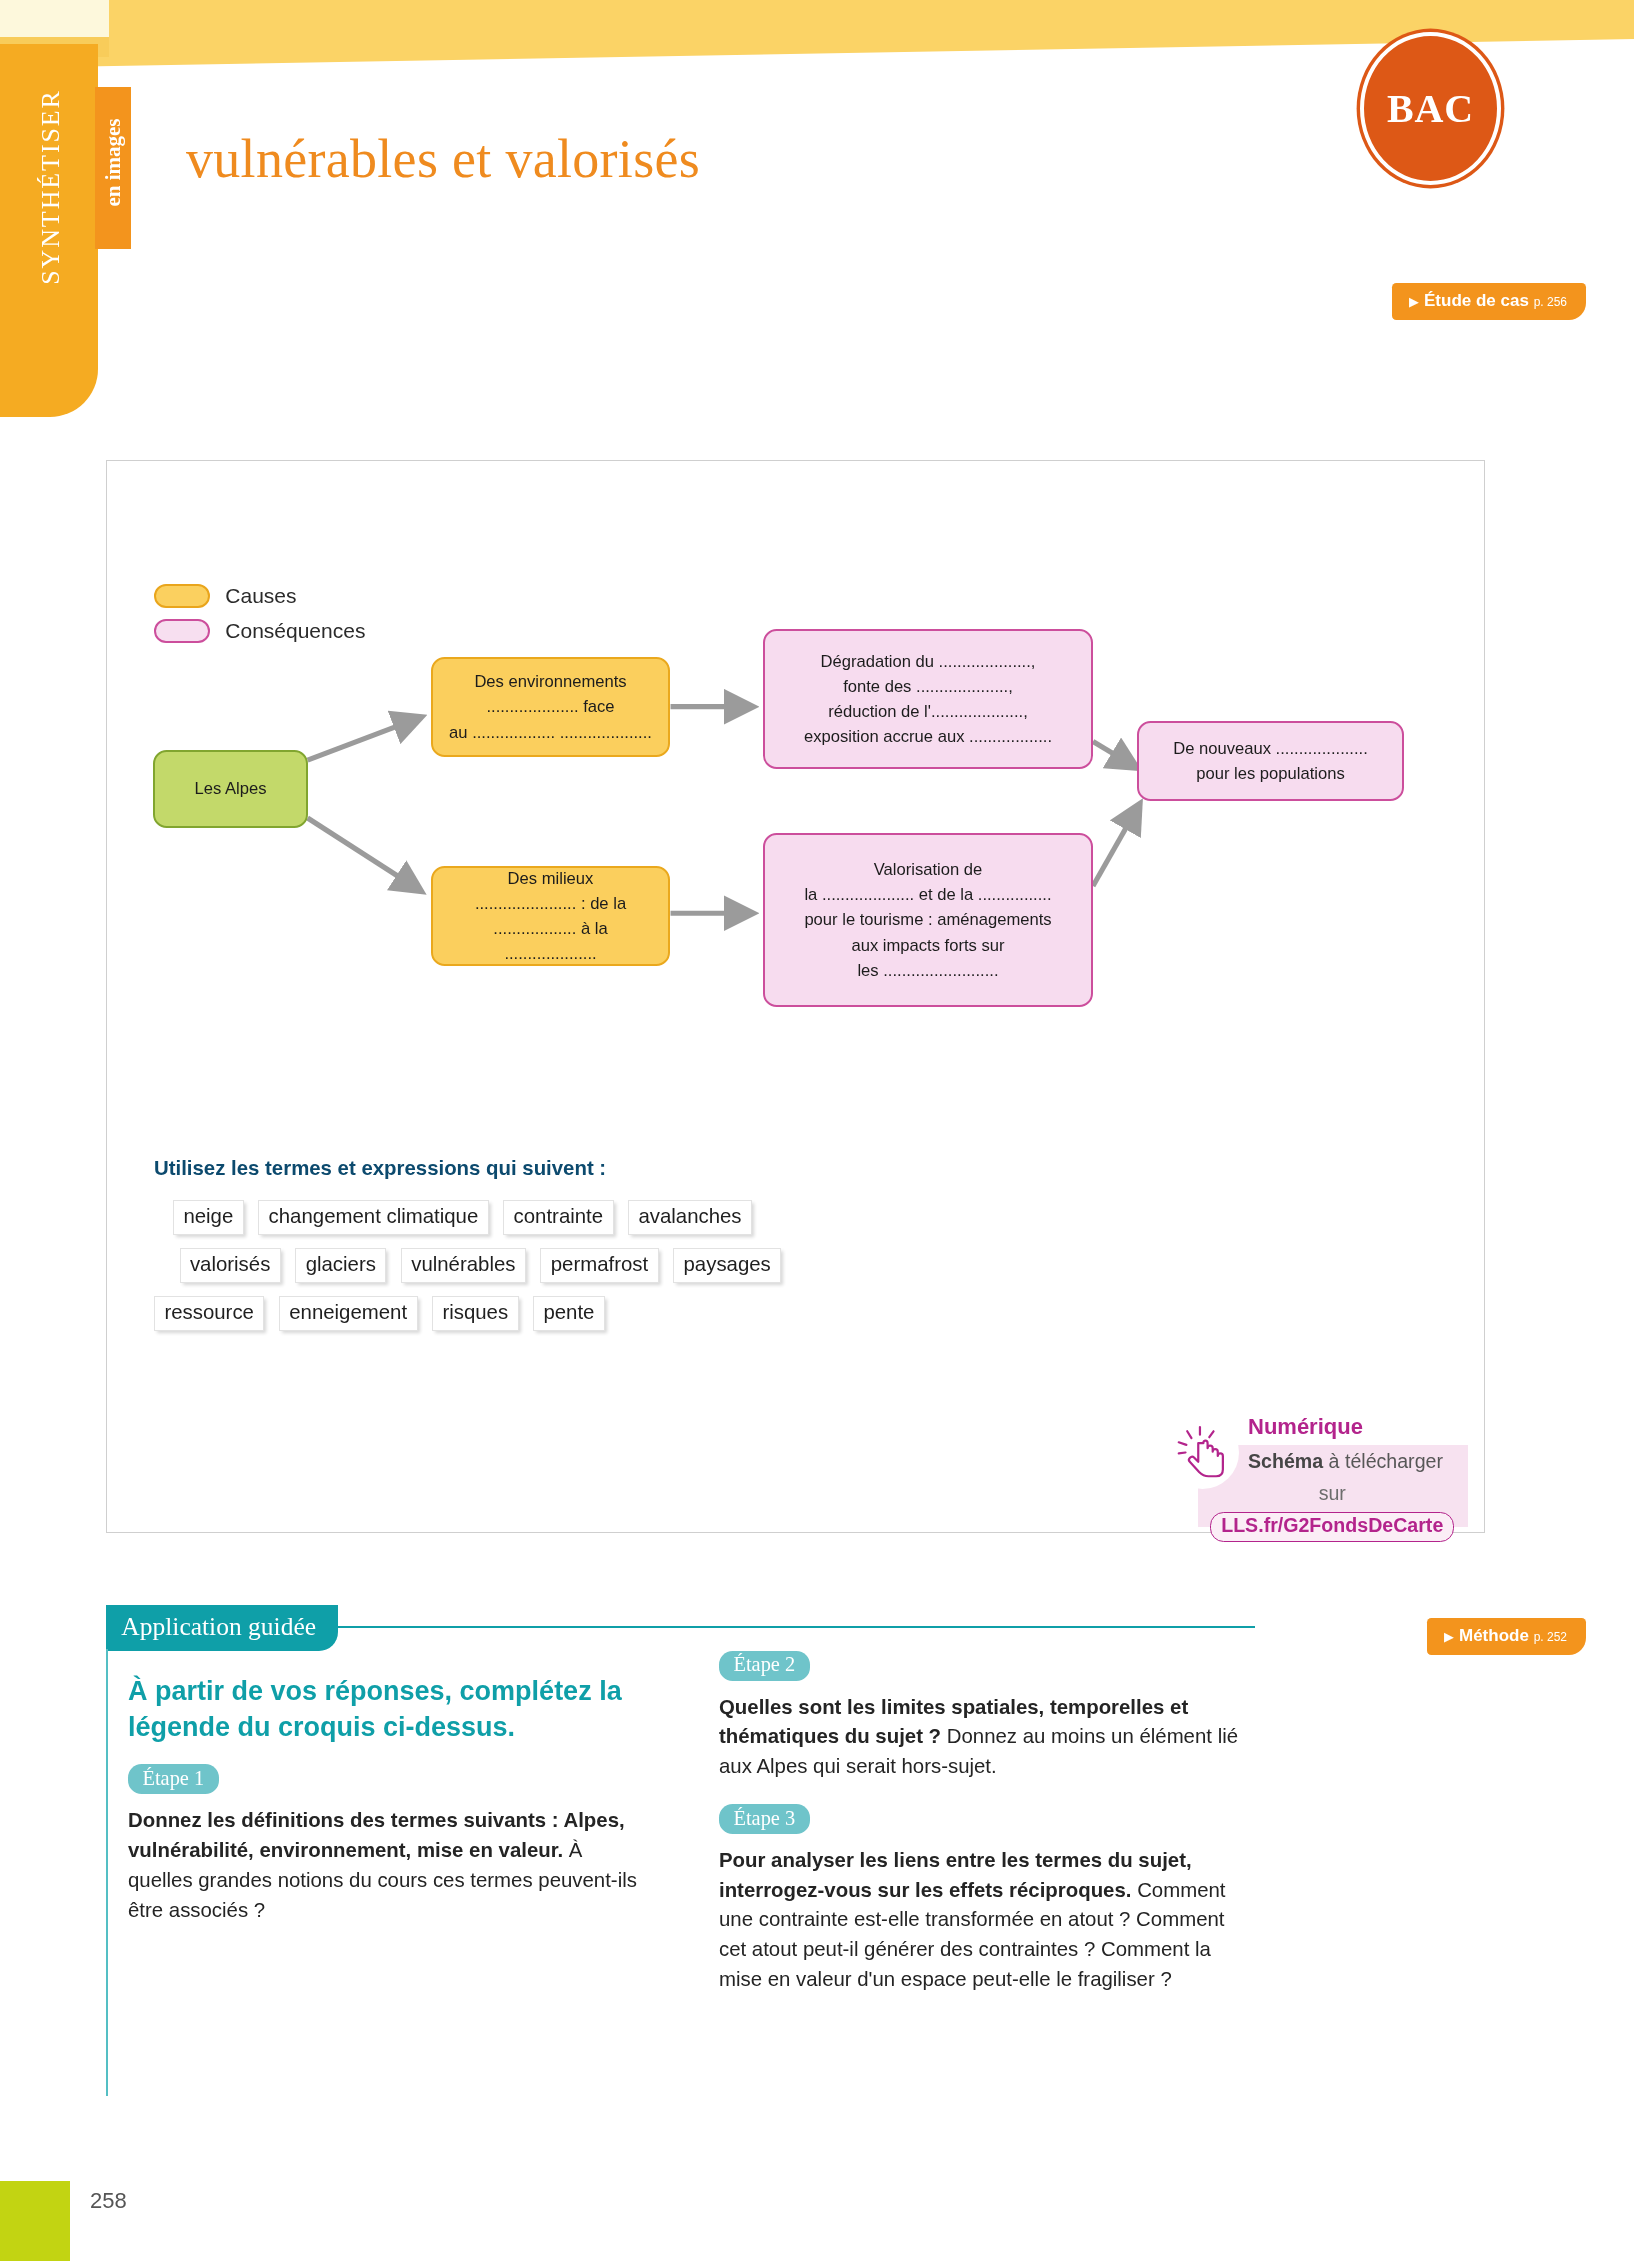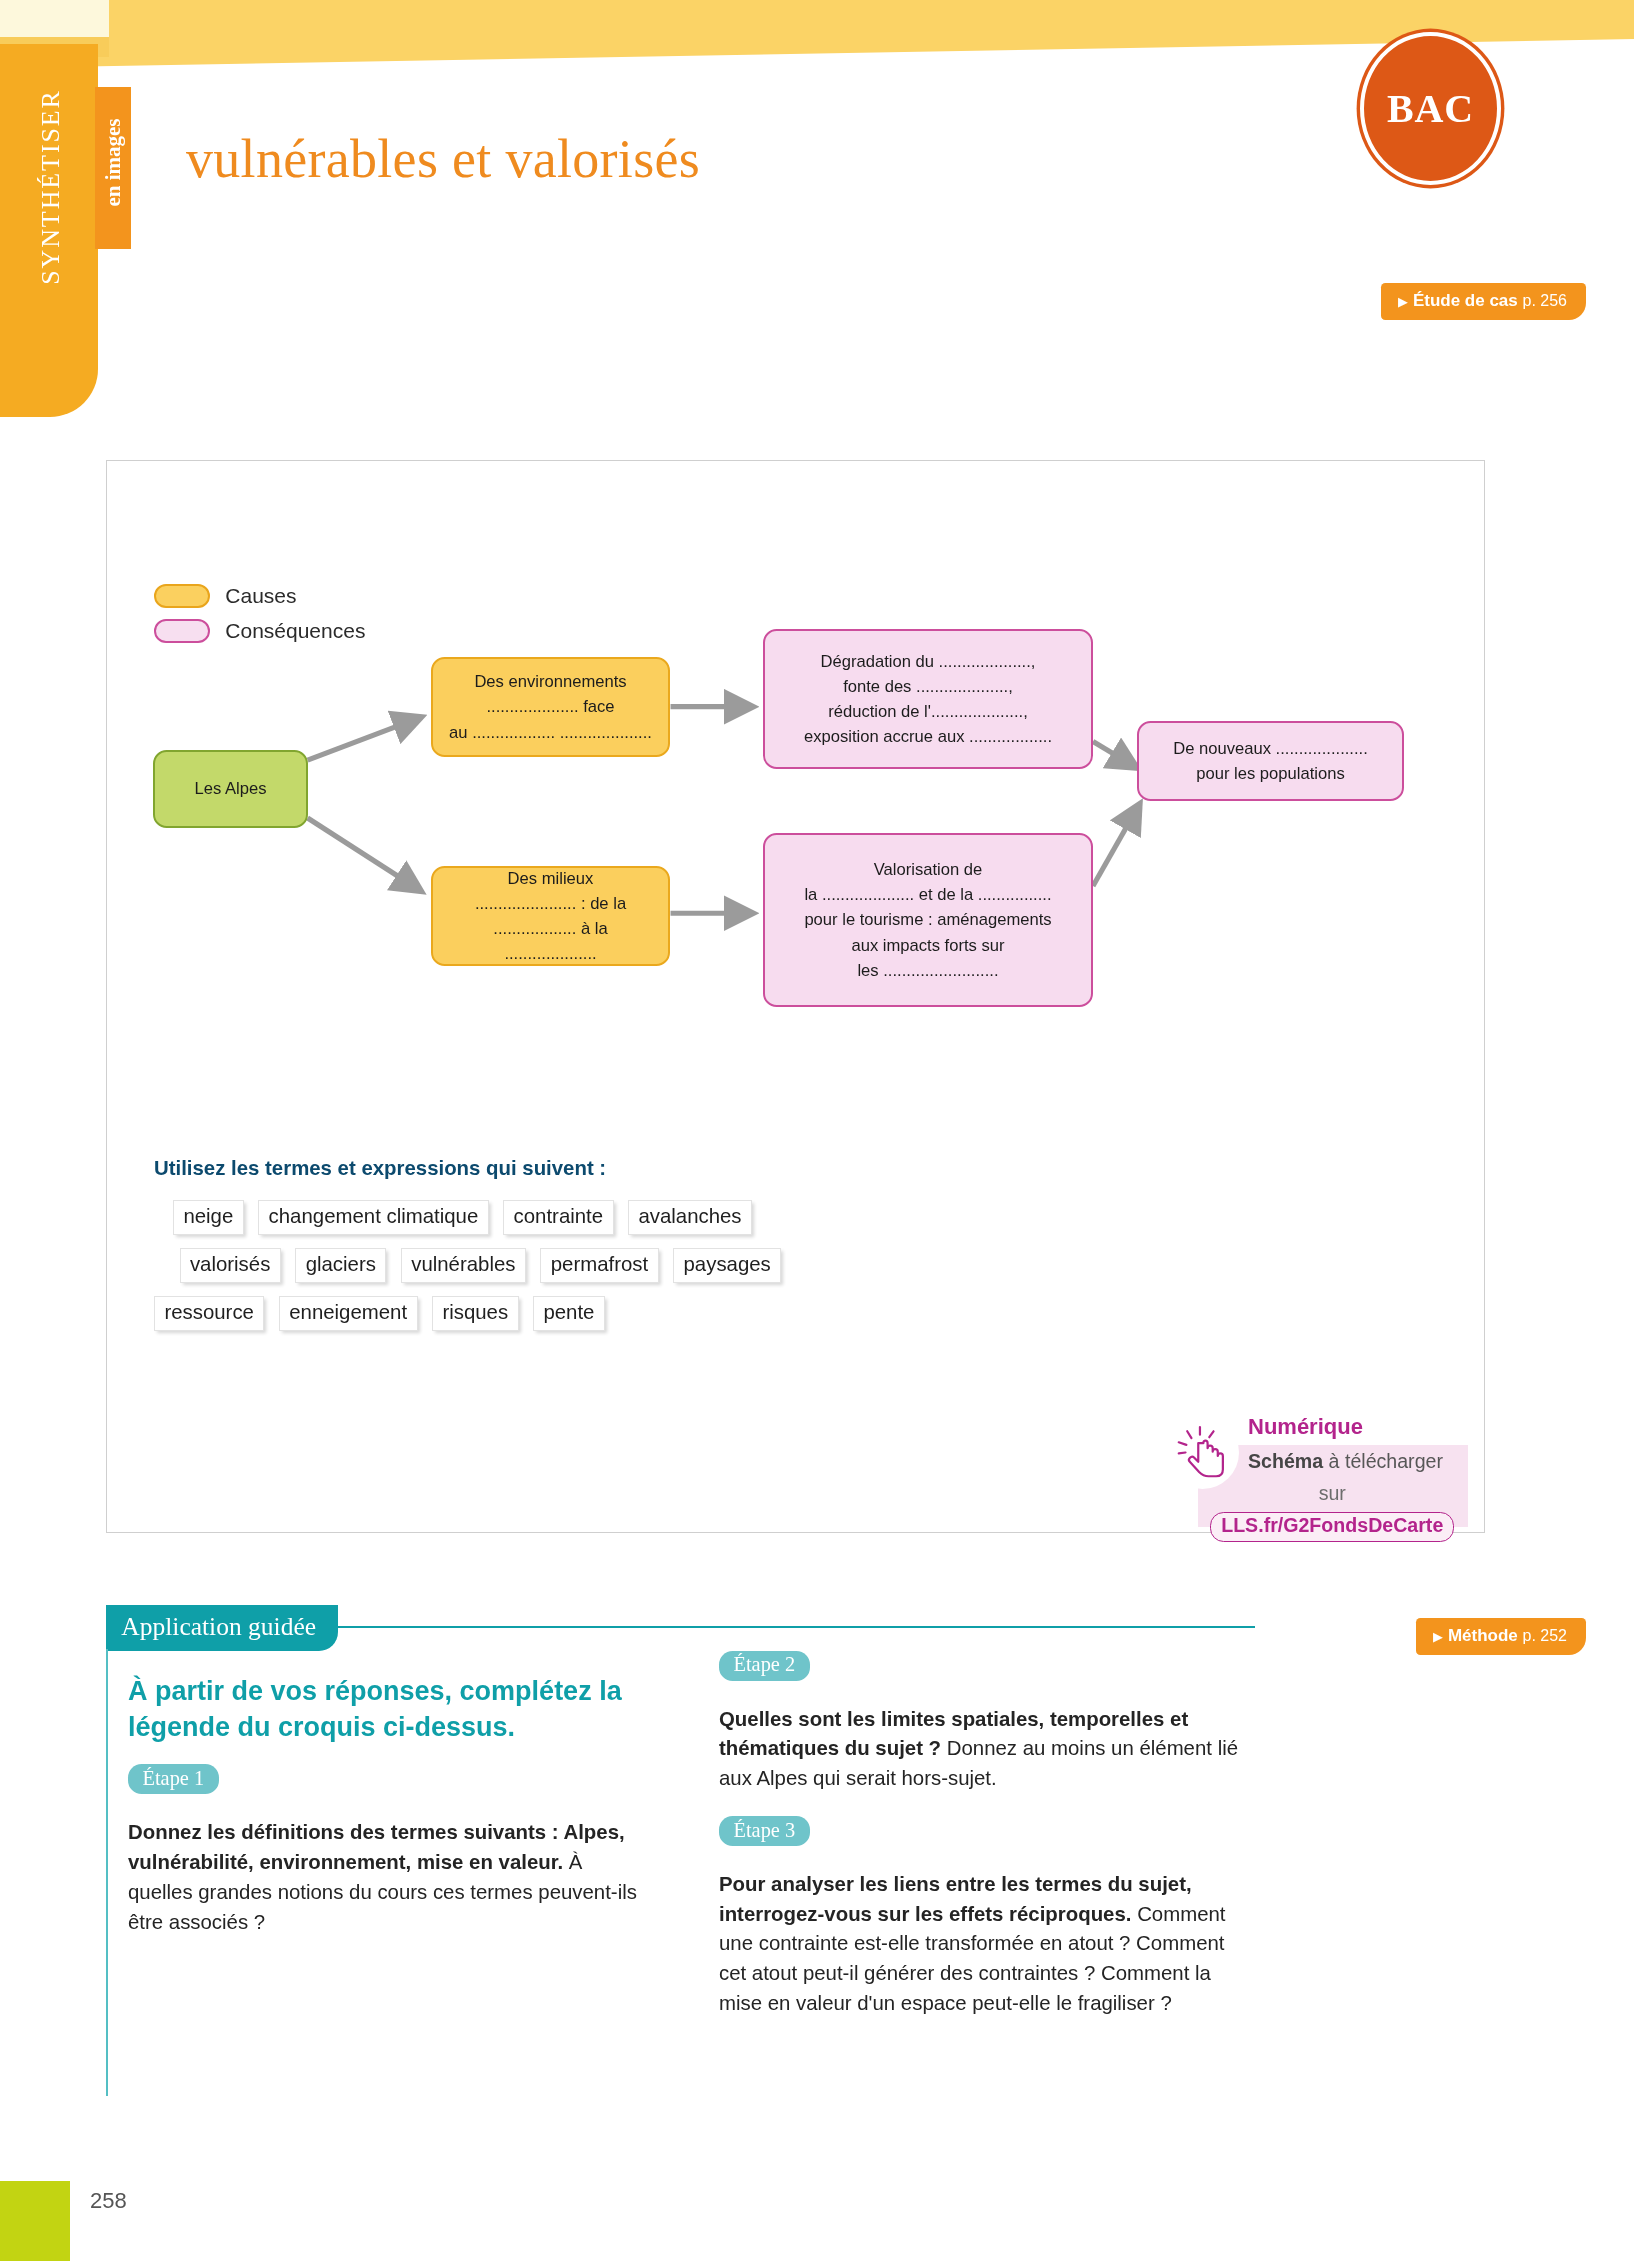--- a/index.html
+++ b/index.html
@@ -78,21 +78,21 @@
   
   .ref-tag {
     position: absolute; right: 49px; top: 283px;
     background: #f3941d; color: #fff;
     padding: 7.7px 19px 9.4px 17px;
     border-radius: 4.3px 4.3px 17px 4.3px;
     font-size: 17px; white-space: nowrap;
   }
   .ref-tag .arrow { font-size: 12.8px; margin-right: 5.1px; }
   .ref-tag b { font-weight: bold; }
-  .ref-tag .pg { font-weight: normal; font-size: 16px; }
+  .ref-tag .pg { font-weight: normal; font-size: 12px; }
 
   .ref-tag.teal-ref {
     position: absolute; right: 49px; top: 1618px;
   }
 
   
   .diagram-frame {
     position: absolute; left: 106px; top: 460px;
     width: 1379px; height: 1073px;
     border: 1.3px solid #cfcfcf; background: #fff;
@@ -201,21 +201,21 @@
   .col-left  { position: absolute; left: 22px;  top: 24px; width: 511px; }
   .col-right { position: absolute; left: 613px; top: 1.7px;  width: 528px; }
 
   .lead-q {
     color: #0f9fa8; font-size: 27px; font-weight: bold; line-height: 1.34;
     margin-bottom: 19px;
   }
   .step-badge {
     display: inline-block; background: #6fc4ca; color: #fff;
     font-family: "Liberation Serif", serif; font-size: 20.4px;
-    padding: 2.6px 14.5px 4.3px; border-radius: 13.6px; margin-bottom: 24px;
+    padding: 2.6px 14.5px 4.3px; border-radius: 13.6px; margin-bottom: 12px;
   }
   .step-body { font-size: 20.4px; line-height: 1.46; color: #242424; }
   .step-body b { font-weight: bold; }
   .step-block { margin-bottom: 22px; }
 
   
   .footer-sq {
     position: absolute; left: 0; top: 2181px; width: 70px; height: 80px;
     background: #c2d412;
   }

